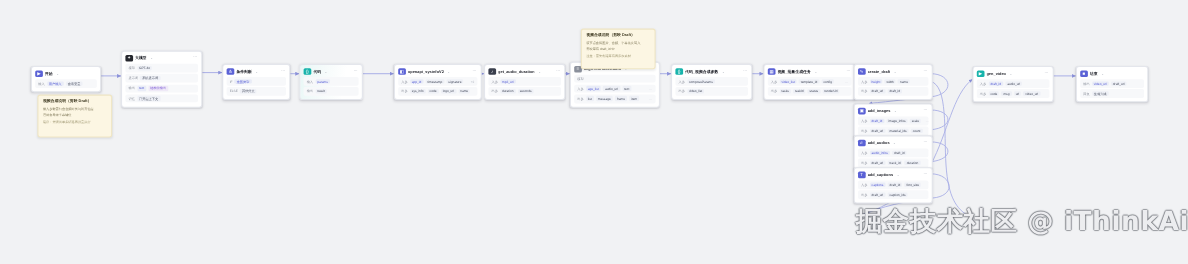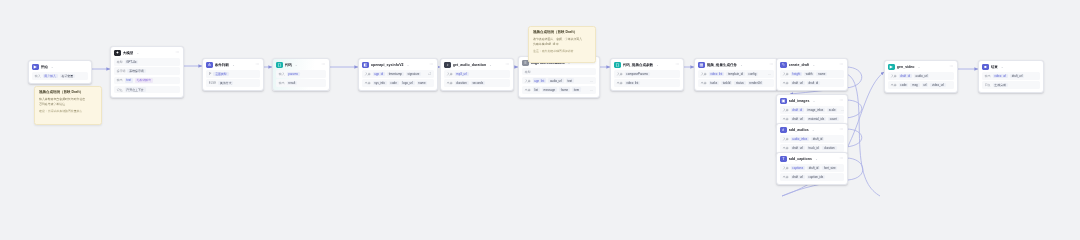--- a/index.html
+++ b/index.html
@@ -476,13 +476,14 @@
         <div class="note-f">注意：需先创建草稿再添加素材</div>
       </div>
       <div class="note" style="left: 34px; top: 86px; width: 58px; height: 30px;">
         <div class="note-t">视频合成说明（剪映 Draft）</div>
         <div class="note-p">输入参数需包含音频时长与对齐信息</div>
         <div class="note-p2">否则会导致字幕错位</div>
         <div class="note-f">建议：先调试单条链路再批量执行</div>
       </div>
     </div>
 
+  <div id="watermark">掘金技术社区 @ iThinkAi</div>
 </div>
 
 </body></html>

